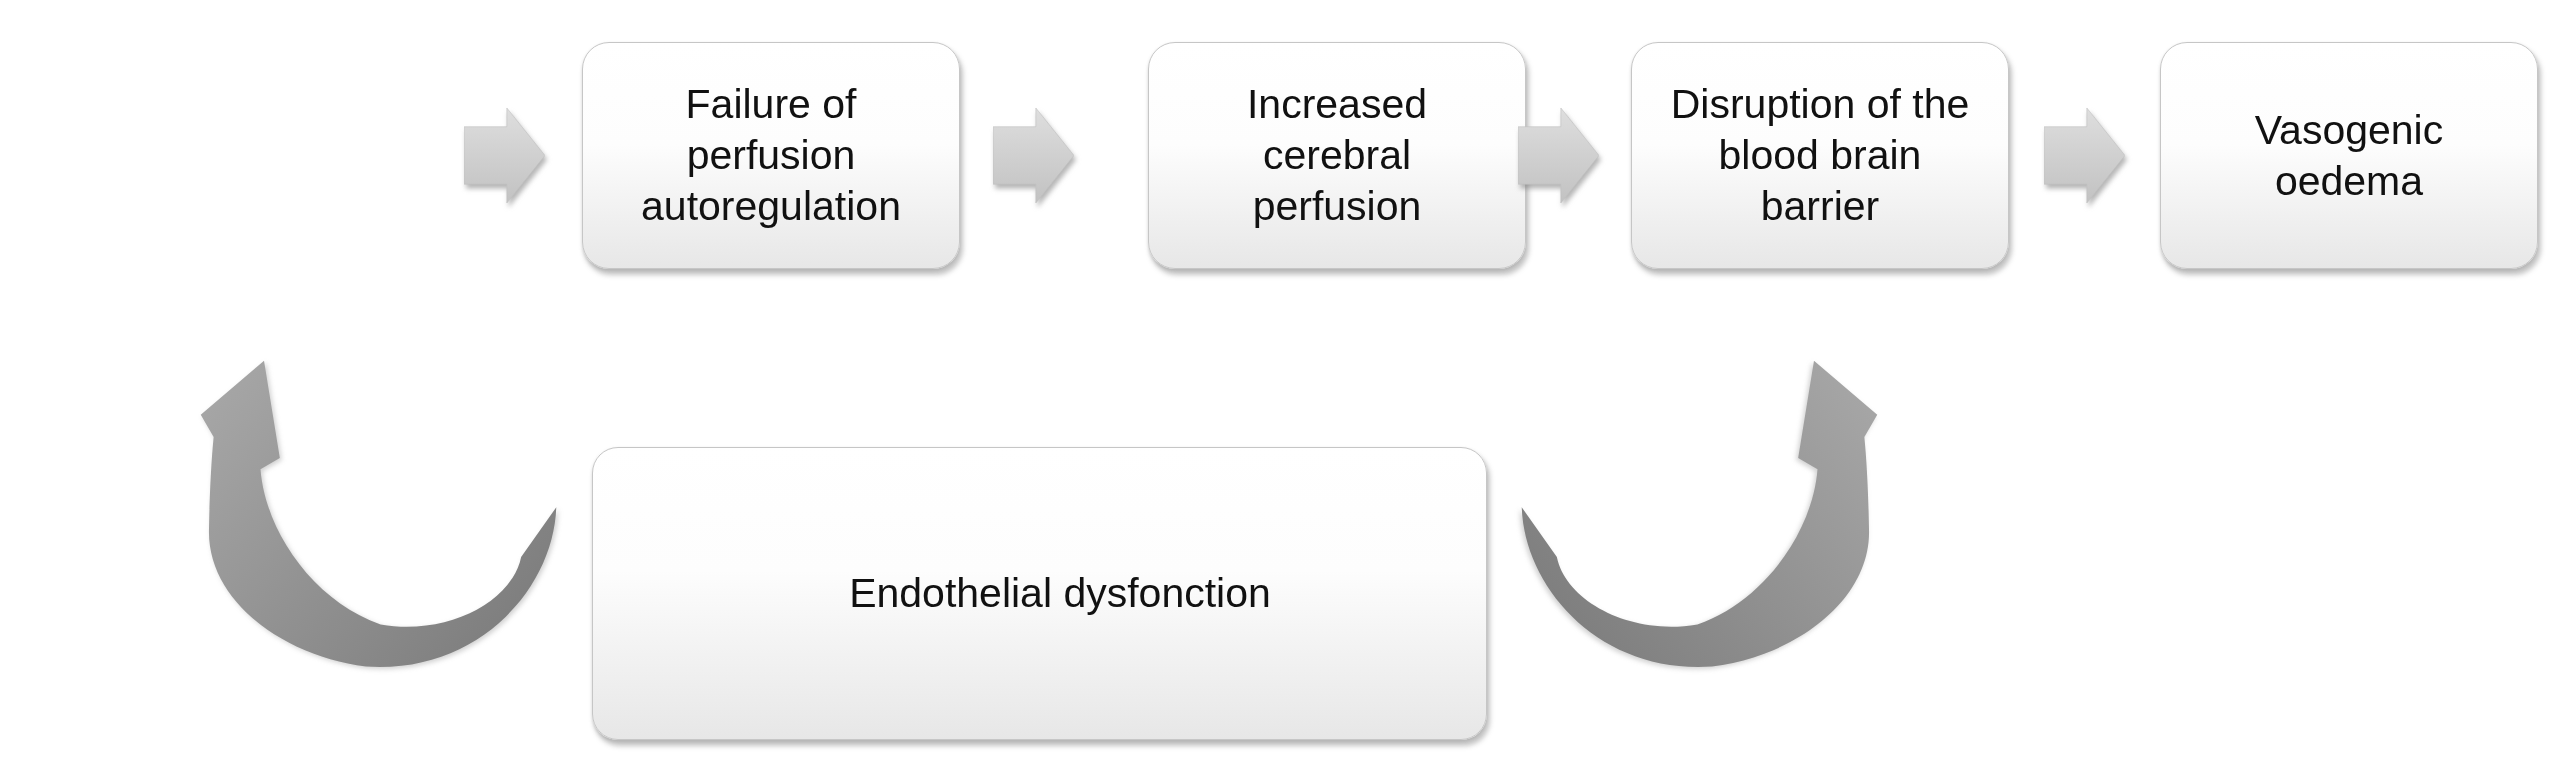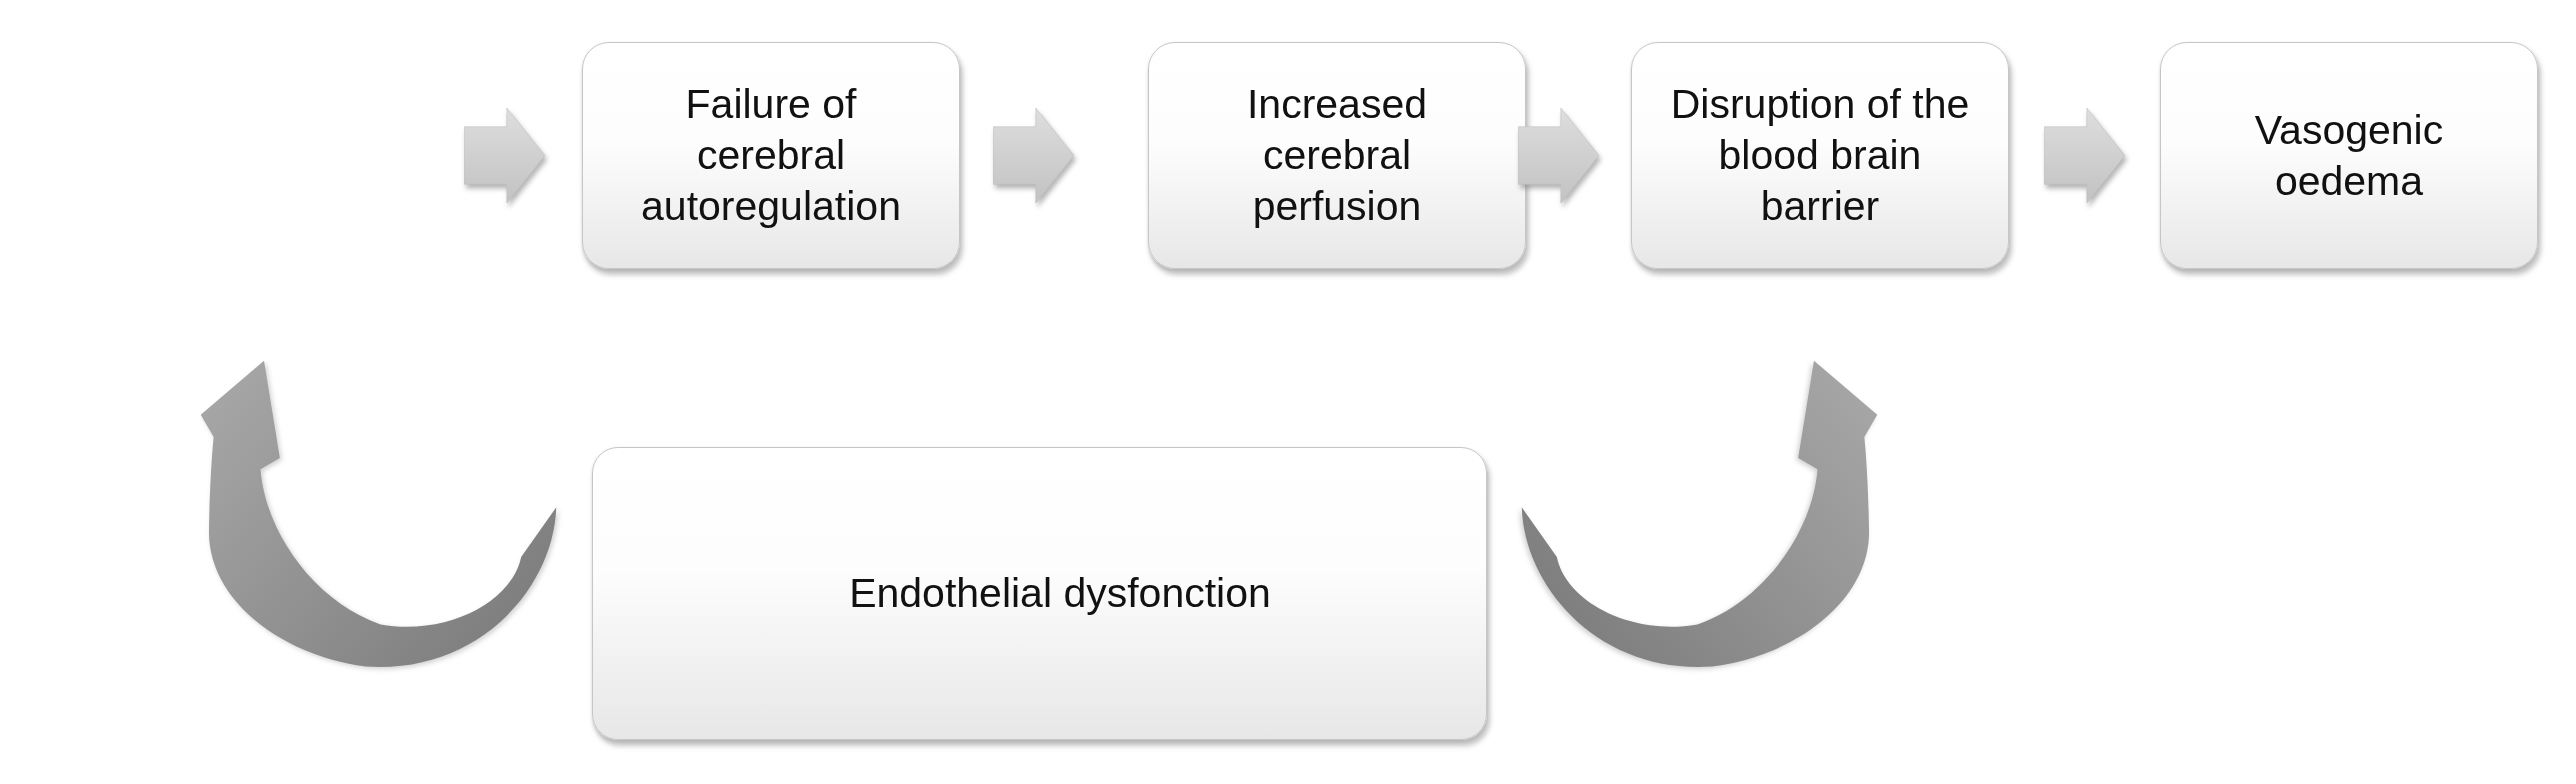--- a/index.html
+++ b/index.html
@@ -72,21 +72,21 @@
       </linearGradient>
       <linearGradient id="gradCurve" x1="0" y1="0" x2="1" y2="0.7">
         <stop offset="0" stop-color="#a9a9a9"></stop>
         <stop offset="1" stop-color="#7e7e7e"></stop>
       </linearGradient>
     </defs>
   </svg>
 
   <div class="fbox" id="b2">
     <span class="lbl">Failure of
-cerebral
+perfusion
 autoregulation</span>
   </div>
   <div class="fbox" id="b3">
     <span class="lbl">Increased
 cerebral
 perfusion</span>
   </div>
   <div class="fbox" id="b5">
     <span class="lbl">Vasogenic
 oedema</span>

